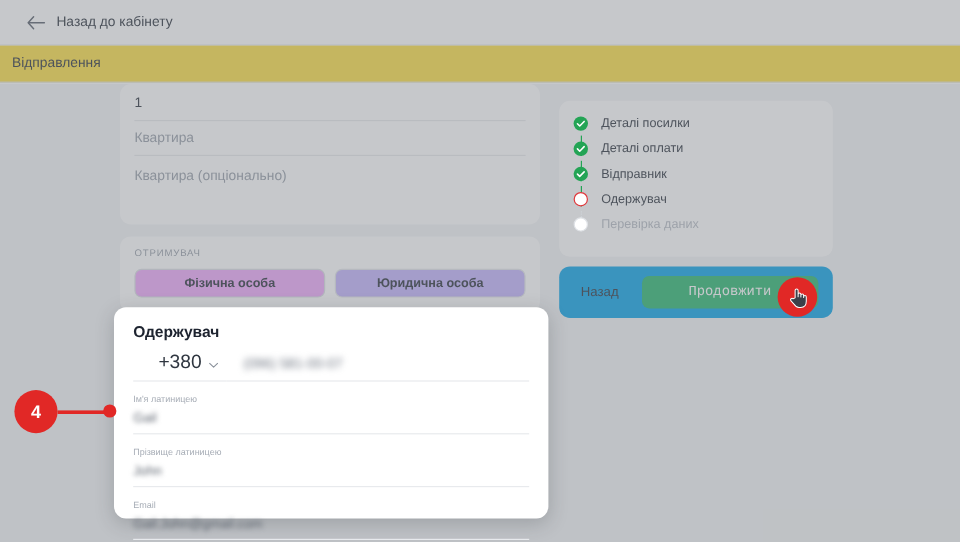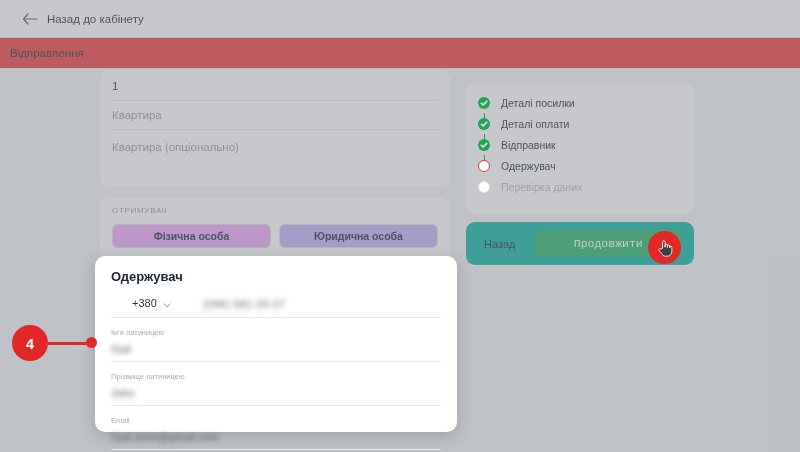--- a/index.html
+++ b/index.html
@@ -40,21 +40,21 @@
     cursor: pointer;
   }
   .back-arrow {
     width: 16px;
     height: 12px;
     display: block;
   }
 
   .subbar {
     height: 31px;
-    background: #ef4444;
+    background: #fde047;
     border-bottom: 1px solid #e9ebee;
     display: flex;
     align-items: center;
     padding-left: 10px;
     box-sizing: border-box;
   }
   .subbar-title {
     font-size: 11.5px;
     color: #2f3640;
   }
@@ -209,21 +209,21 @@
     height: 17px;
     z-index: 1;
   }
   .connector.solid { background: #23a455; }
   .connector.dotted {
     border-left: 1px dotted #cdd2d8;
   }
 
   .actions-card {
     margin-top: 8px;
-    background: #14b8a6;
+    background: #0ea5e9;
     border-radius: 9px;
     height: 43px;
     display: flex;
     align-items: center;
     padding: 0 12px;
     box-sizing: border-box;
     gap: 13px;
   }
   .btn-secondary {
     font-size: 11px;
@@ -290,21 +290,21 @@
   .flag {
     width: 15px;
     height: 11px;
     border-radius: 1.5px;
     overflow: hidden;
     flex: 0 0 auto;
   }
   .flag .top { height: 50%; background: #1a5fb4; }
   .flag .bot { height: 50%; background: #f5d20a; }
   .cc-text {
-    font-size: 11px;
+    font-size: 16px;
     color: #2f3640;
   }
   .chev {
     margin-left: auto;
     width: 8px;
     height: 5px;
   }
   .phone-value-wrap {
     flex: 1;
     border-bottom: 1px solid #e8eaed;

